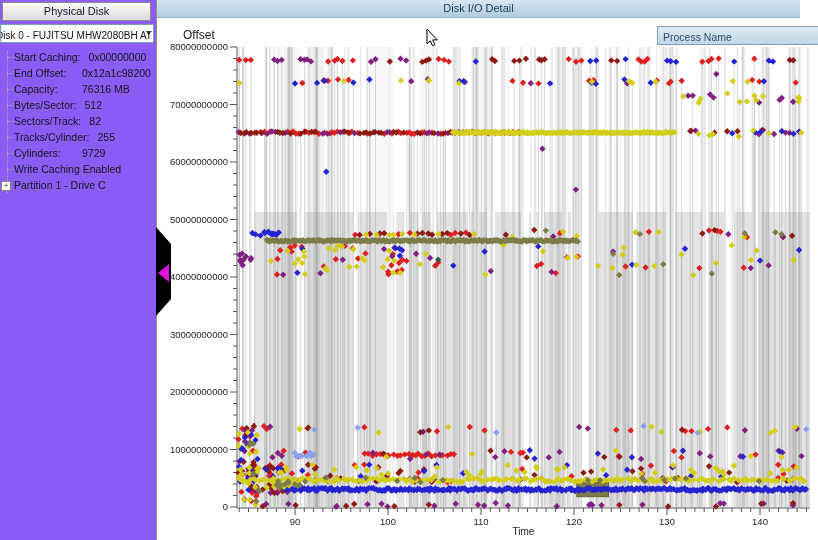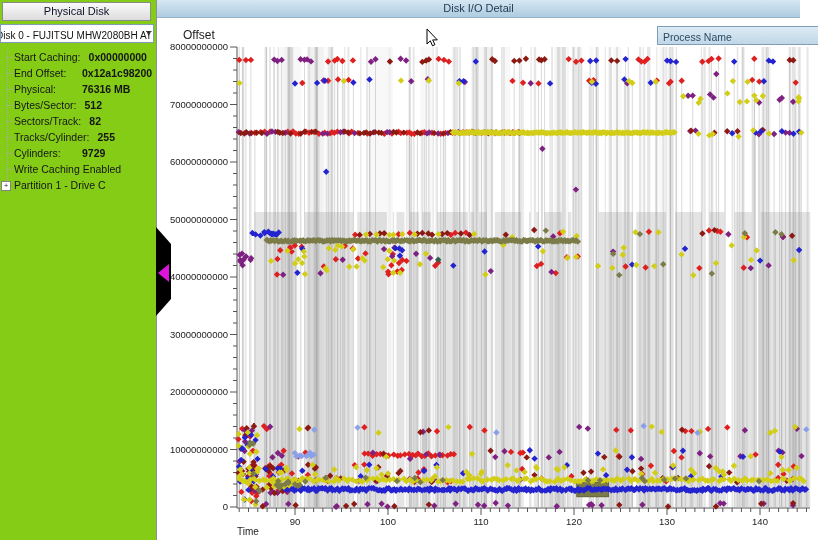--- a/index.html
+++ b/index.html
@@ -1,46 +1,46 @@
 <!DOCTYPE html>
 <html><head>
 <meta charset="utf-8">
 <style>
   html,body{margin:0;padding:0;}
   body{width:818px;height:540px;overflow:hidden;background:#fff;
        font-family:"Liberation Sans",sans-serif;position:relative;}
   #app{position:absolute;inset:0;width:818px;height:540px;}
 
   
-  .left-panel{position:absolute;left:0;top:0;width:156px;height:540px;background:#84cc16;padding-left:45px;}
+  .left-panel{position:absolute;left:0;top:0;width:156px;height:540px;background:#8b5cf6;padding-left:45px;}
   .ph-header{position:absolute;left:2px;top:2px;width:147px;height:17px;
     background:linear-gradient(#fafafa,#dcdcdc);border:1px solid #8a8a8a;
     font-size:11px;color:#10102a;text-align:center;line-height:17px;}
   .disk-combo{position:absolute;left:0;top:24px;width:152px;height:17px;
     background:#fff;border:1px solid #7f9db9;overflow:hidden;white-space:nowrap;}
   .disk-combo-text{font-size:10px;color:#111;line-height:16px;display:inline-block;margin-left:-5px;}
   .combo-arrow{position:absolute;right:2px;top:0;font-size:9px;color:#333;line-height:16px;}
   .tree{position:absolute;left:0;top:49px;width:156px;font-size:10.5px;color:#151515;}
   .tree .vline{position:absolute;left:7px;top:2px;height:142px;border-left:1px dotted #aaa;}
   .trow{position:relative;height:16px;line-height:16px;padding-left:14px;white-space:nowrap;}
   .tdash{position:absolute;left:7px;top:8px;width:6px;border-top:1px dotted #aaa;}
   .tlabel{display:inline-block;min-width:60px;padding-right:8px;}
-  .tvalue{display:inline-block;font-weight:bold;}
+  .tvalue{display:inline-block;}
   .expbox{position:absolute;left:1px;top:4px;width:8px;height:8px;border:1px solid #848484;
     background:#fff;font-size:8px;line-height:7px;text-align:center;color:#333;}
 
   .vsplit{position:absolute;left:156px;top:0;width:1px;height:540px;background:#909090;}
 
   
   .right{position:absolute;left:157px;top:0;width:661px;height:540px;background:#fff;}
   .titlebar{position:absolute;left:0;top:0;width:643px;height:17px;
     background:linear-gradient(#d6e7f3,#aecbdf);border-bottom:1px solid #93b3c9;
     font-size:11px;color:#1c3850;text-align:center;line-height:17px;}
   .offset-label{position:absolute;left:26px;top:28px;width:50px;font-size:12px;color:#222;}
-  .time-label{position:absolute;left:80px;top:526px;width:573px;
+  .time-label{position:absolute;left:80px;top:526px;width:573px;text-align:center;
     font-size:10px;color:#222;}
   .proc-combo{position:absolute;left:460px;top:26px;width:181px;height:17px;
     background:linear-gradient(#dcebf5,#c0d7e7);border:1px solid #7f9db9;margin-left:40px;}
   .proc-combo span.txt{font-size:10.5px;color:#2b4a63;line-height:16px;padding-left:5px;}
   .combo-arrow2{position:absolute;right:3px;top:2px;font-size:8px;color:#7792a8;}
   .plot-hit{position:absolute;left:80px;top:47px;width:573px;height:461px;}
 
   #chart-svg{position:absolute;left:0;top:0;width:818px;height:540px;pointer-events:none;}
   .tick{font:9.5px "Liberation Sans",sans-serif;fill:#222;}
 </style>
@@ -52,21 +52,21 @@
   <div class="left-panel">
     <div class="ph-header">Physical Disk</div>
     <div class="disk-combo">
       <span class="disk-combo-text">Disk 0 - FUJITSU MHW2080BH AT</span>
       <span class="combo-arrow">▾</span>
     </div>
     <div class="tree" id="disk-props">
       <div class="vline"></div>
     <div class="trow"><span class="tdash"></span><span class="tlabel">Start Caching:</span><span class="tvalue">0x00000000</span></div>
         <div class="trow"><span class="tdash"></span><span class="tlabel">End Offset:</span><span class="tvalue">0x12a1c98200</span></div>
-        <div class="trow"><span class="tdash"></span><span class="tlabel">Physical:</span><span class="tvalue">76316 MB</span></div>
+        <div class="trow"><span class="tdash"></span><span class="tlabel">Capacity:</span><span class="tvalue">76316 MB</span></div>
         <div class="trow"><span class="tdash"></span><span class="tlabel">Bytes/Sector:</span><span class="tvalue">512</span></div>
         <div class="trow"><span class="tdash"></span><span class="tlabel">Sectors/Track:</span><span class="tvalue">82</span></div>
         <div class="trow"><span class="tdash"></span><span class="tlabel">Tracks/Cylinder:</span><span class="tvalue">255</span></div>
         <div class="trow"><span class="tdash"></span><span class="tlabel">Cylinders:</span><span class="tvalue">9729</span></div>
         <div class="trow"><span class="tdash"></span><span class="tlabel">Write Caching Enabled</span></div>
         <div class="trow"><span class="expbox">+</span><span class="tlabel">Partition 1 - Drive C</span></div>
       </div>
   </div>
 
   <div class="vsplit"></div>

